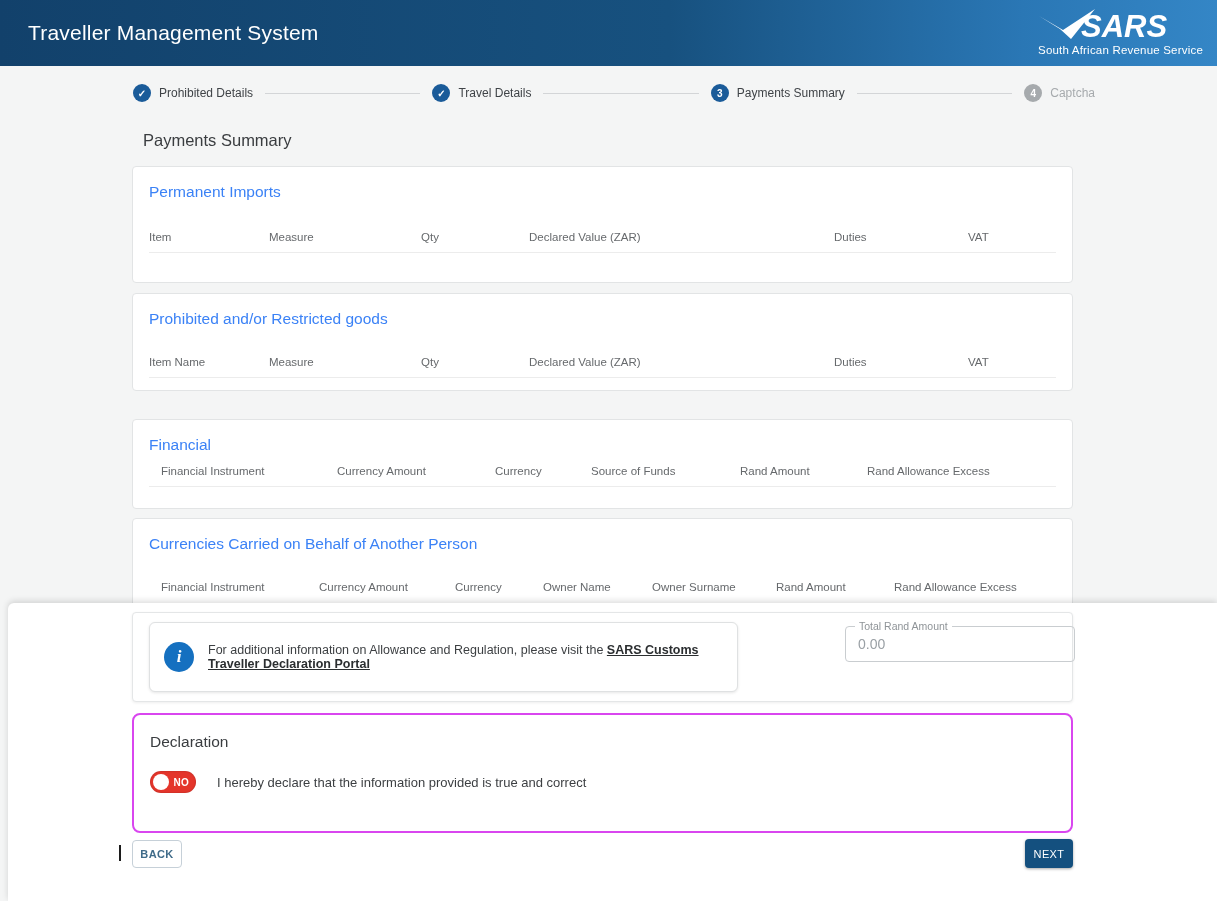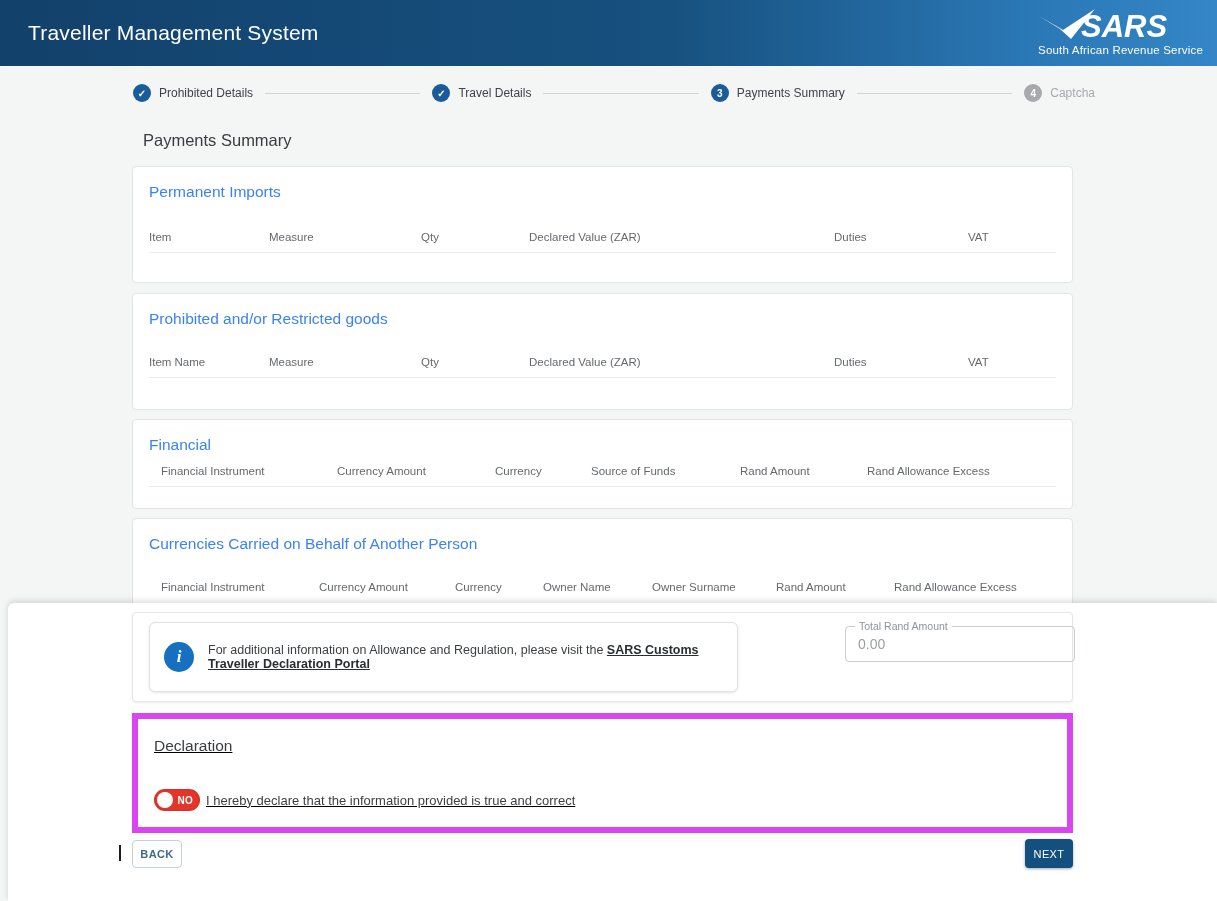--- a/index.html
+++ b/index.html
@@ -23,21 +23,21 @@
   .step-label { font-size:12px; color:#3f4347; }
   .step-label.pending { color:#a6aaad; }
   .connector { flex:1; height:1px; background:#d3d5d7; margin:0 12px; }
 
   .page-title { position:absolute; top:131px; left:143px; font-size:16.5px; color:#3a3d40; }
 
   
   .card { position:absolute; left:132px; width:941px; background:#fff; border:1px solid #e2e4e5;
     border-radius:4px; box-sizing:border-box; }
   #card-pi  { top:166px; height:117px; }
-  #card-pg  { top:293px; height:117px; }
+  #card-pg  { top:293px; height:98px; }
   #card-cur { top:419px; height:90px; }
   #card-beh { top:518px; height:96px; border-radius:4px 4px 0 0; }
   .card-title { font-size:15.5px; color:#3b82f6; padding:16px 16px 0 16px; }
   .thead { display:grid; color:#66696c; font-size:11.5px; padding:0 16px; }
   .thead.goods { grid-template-columns:120px 152px 108px 305px 134px 1fr; margin-top:30px; }
   #card-pg .thead.goods { margin-top:28px; }
   .thead.cur { grid-template-columns:176px 158px 96px 149px 127px 1fr; padding-left:28px; margin-top:11px; }
   .thead.beh { grid-template-columns:158px 136px 88px 109px 124px 118px 1fr; padding-left:28px; margin-top:28px; }
   .tdivider { height:1px; background:#ececec; margin:9px 16px 0 16px; }
 
@@ -55,23 +55,23 @@
   .info-text { font-size:12.5px; color:#3c3f42; line-height:14px; width:505px; }
   .info-link { color:#2b2e30; font-weight:700; text-decoration:underline; cursor:pointer; }
 
   .trn-field { position:absolute; left:712px; top:13px; width:230px; height:36px; border:1px solid #c9cdd0;
     border-radius:4px; box-sizing:border-box; }
   .trn-label { position:absolute; top:-7px; left:9px; background:#fff; padding:0 4px; font-size:10.5px; color:#8f9498; }
   .trn-input { border:none; outline:none; background:transparent; width:200px; margin:8px 0 0 10px;
     font-size:14px; color:#9aa0a5; font-family:inherit; }
 
   .decl-card { position:absolute; left:124px; top:110px; width:941px; height:120px; background:#fff;
-    border:6px solid #d946ef; border-radius:0; box-sizing:border-box;text-decoration:underline; }
+    border:2px solid #d946ef; border-radius:8px; box-sizing:border-box; }
   .decl-title { font-size:15.5px; color:#3a3d40; padding:18px 16px 0 16px; }
-  .decl-row { display:flex; align-items:center; gap:6px; padding:0 16px; margin-top:34px; }
+  .decl-row { display:flex; align-items:center; gap:21px; padding:0 16px; margin-top:20px; }
   .toggle { width:46px; height:22px; border-radius:12px; background:#e4352b; position:relative;
     flex:0 0 46px; box-shadow:inset 0 0 2px rgba(0,0,0,.25); cursor:pointer; }
   .toggle-knob { position:absolute; left:3px; top:3px; width:16px; height:16px; background:#fff; border-radius:50%; }
   .toggle-text { position:absolute; right:7px; top:50%; transform:translateY(-50%); color:#fff;
     font-size:10px; font-weight:700; letter-spacing:.3px; }
   .decl-statement { font-size:13px; color:#3c3f42; }
 
   .footer-row { position:absolute; left:124px; top:236px; width:941px; display:flex;
     justify-content:space-between; align-items:center; }
   .btn-back { width:50px; height:28px; background:#fff; border:1px solid #c6d0d8; border-radius:4px;

